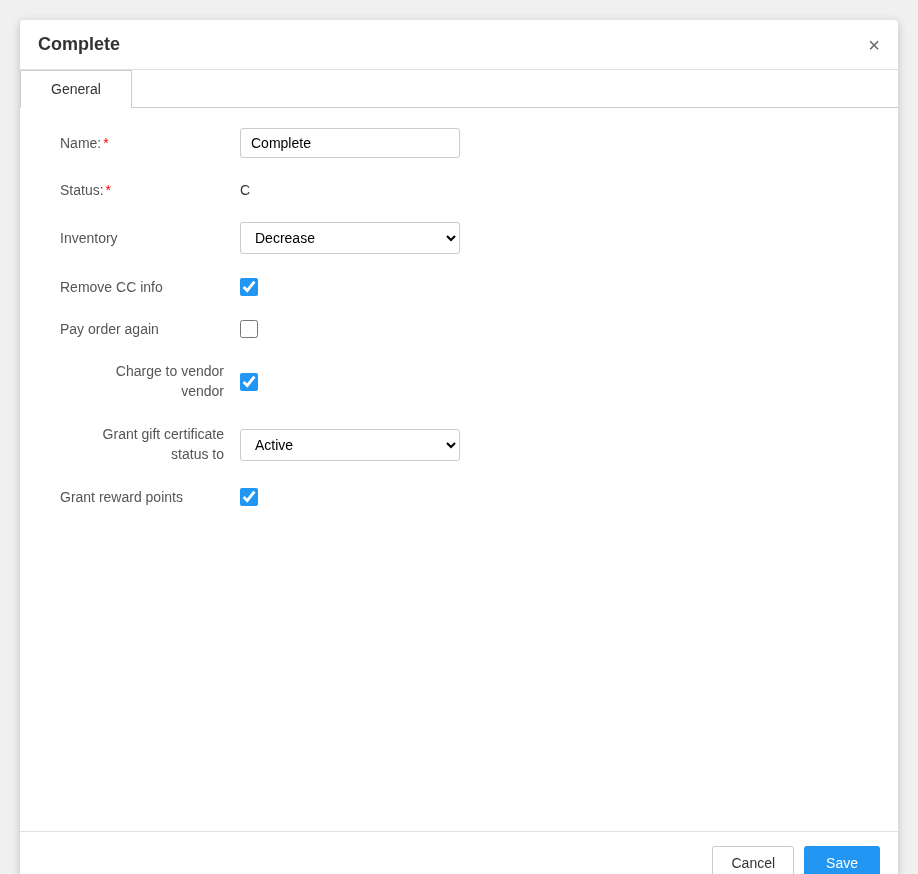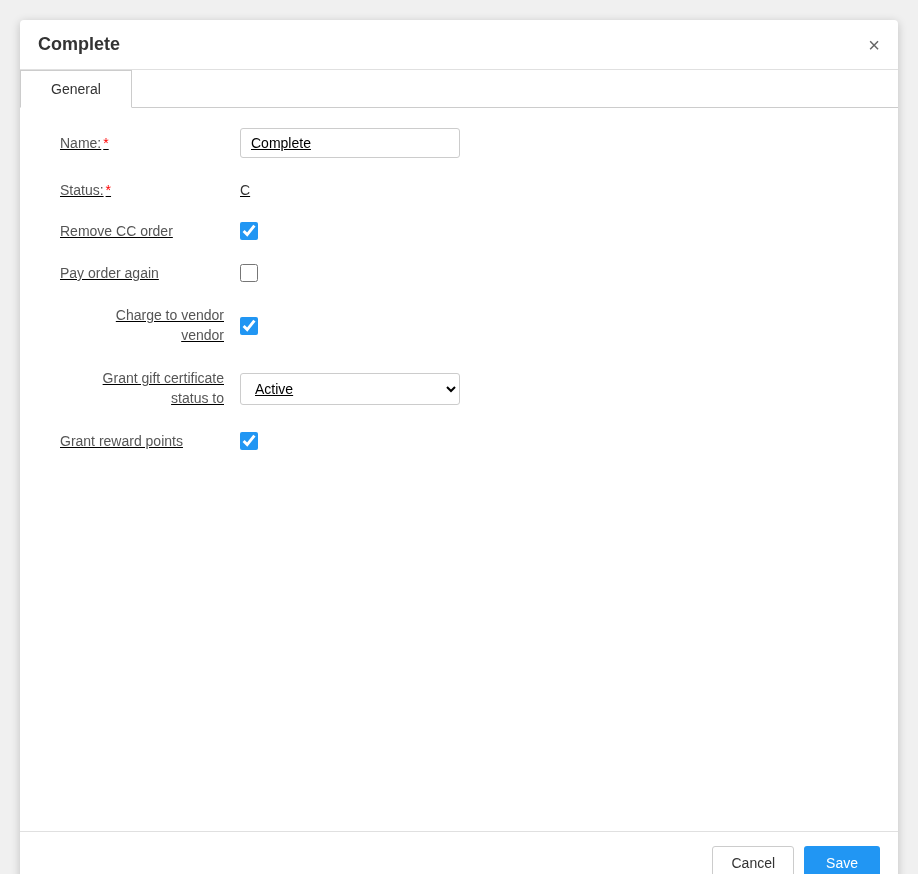--- a/index.html
+++ b/index.html
@@ -38,21 +38,20 @@
       background: none;
       border: none;
       font-size: 20px;
       cursor: pointer;
       color: #666;
       line-height: 1;
     }
     .modal-body {
       flex: 1;
       padding: 0;
-      text-decoration: underline;
     }
     .tab-bar {
       border-bottom: 1px solid #ccc;
       padding: 0;
     }
     .tab-item {
       display: inline-block;
       padding: 10px 30px;
       border: 1px solid #ccc;
       border-bottom: 1px solid #fff;
@@ -187,24 +186,32 @@
       </div>
 
       <div class="form-row">
         <div class="form-label">
           <span>Status:</span><span class="required-star">*</span>
         </div>
         <span class="status-text">C</span>
       </div>
 
 
-
-
-      <div class="form-row">
-        <div class="form-label">Remove CC order</div>
+      <div class="form-row">
+        <div class="form-label">Inventory</div>
+        <select class="form-select">
+          <option>Decrease</option>
+          <option>Increase</option>
+          <option>No change</option>
+        </select>
+      </div>
+
+
+      <div class="form-row">
+        <div class="form-label">Remove CC info</div>
         <input type="checkbox" class="checkbox-input" checked="" style="">
       </div>
 
       <div class="form-row">
         <div class="form-label">Pay order again</div>
         <input type="checkbox" class="checkbox-input" style="">
       </div>
 
 
       <div class="form-row">

